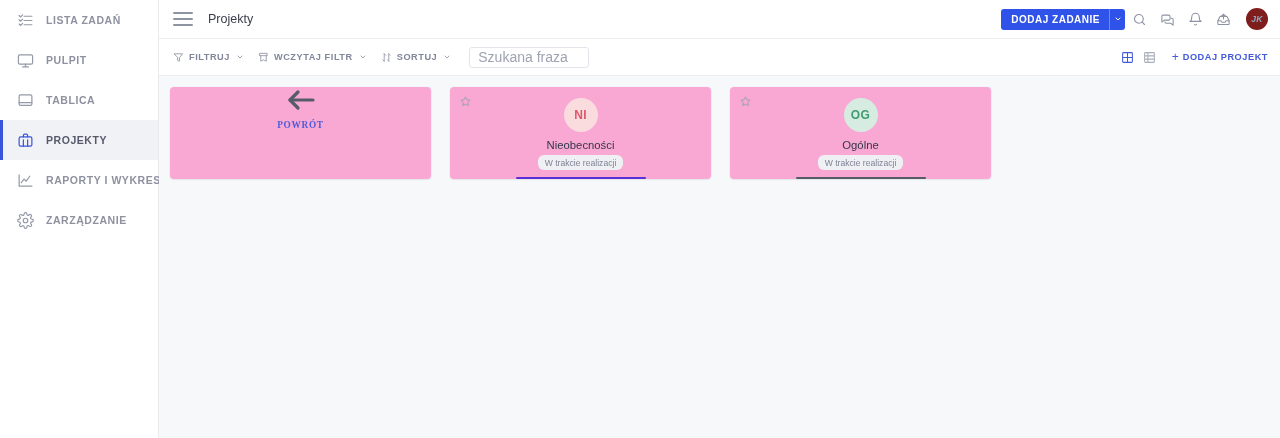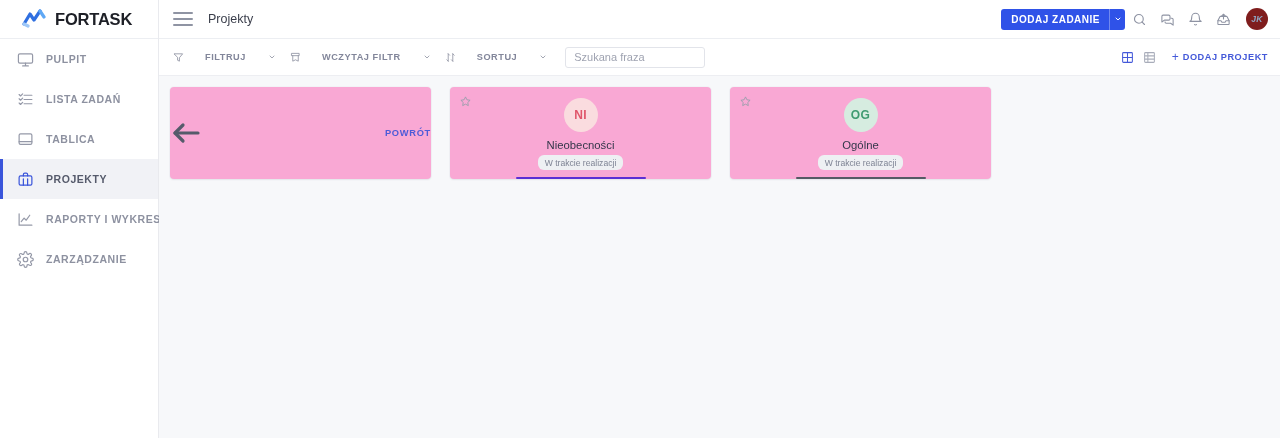--- a/index.html
+++ b/index.html
@@ -131,38 +131,38 @@
 
   
   .filterbar {
     height: 37px;
     background: #ffffff;
     display: flex; align-items: center;
     padding: 0 12px 0 14px;
     border-bottom: 1px solid #edeef2;
   }
   .filter-btn {
-    display: flex; align-items: center; gap: 21px;
+    display: flex; align-items: center; gap: 5px;
     margin-right: 14px; cursor: pointer;
     color: #8d91a0;
   }
   .filter-btn svg.f-ico { width: 11px; height: 11px; display: block; }
   .filter-btn .f-label {
     font-size: 9.2px; font-weight: 700; letter-spacing: .55px;
     text-transform: uppercase; color: #82869a; white-space: nowrap;
   }
   .filter-btn .f-caret { width: 8px; height: 8px; display: block; margin-left: 1px; }
 
   .search-wrap { margin-left: 4px; }
   .search-input {
-    width: 140px; height: 21px;
+    width: 120px; height: 21px;
     border: 1px solid #e2e4ea; border-radius: 3px;
     background: #fff;
     font-family: "Liberation Sans", sans-serif;
-    font-size: 11px; color: #4b4f5d;
+    font-size: 14px; color: #4b4f5d;
     padding: 0 8px;
     outline: none;
   }
   .search-input::placeholder { color: #9fa3b1; }
 
   .filterbar-right { margin-left: auto; display: flex; align-items: center; gap: 4px; }
   .view-toggle { width: 18px; height: 18px; display: flex; align-items: center; justify-content: center; cursor: pointer; }
   .view-toggle svg { width: 13px; height: 13px; display: block; }
   .view-toggle.active { color: #4459d9; }
   .view-toggle.inactive { color: #a9adba; }
@@ -184,23 +184,24 @@
     width: 261px; height: 92px;
     background: #f9a8d4;
     border-radius: 4px;
     box-shadow: 0 1px 2px rgba(40,45,70,.07), 0 0 0 1px rgba(40,45,70,.025);
     position: relative;
     overflow: hidden;
     cursor: pointer;
   }
 
   .card-back {
-    display: flex; flex-direction: row;
-    align-items: center; justify-content: space-between;
+    display: flex; flex-direction: column;
+    align-items: center; justify-content: flex-start;
     gap: 7px;
+    font-family: Liberation Serif, serif;
   }
   .card-back .back-arrow { width: 32px; height: 26px; color: #565b6b; display: block; }
   .back-label {
     font-size: 9.3px; font-weight: 700; letter-spacing: .7px;
     text-transform: uppercase; color: #4e5bd8;
   }
 
   .card-project { display: flex; flex-direction: column; align-items: center; padding-top: 11px; }
   .star-btn {
     position: absolute; top: 8px; left: 9px;
@@ -231,51 +232,41 @@
     width: 130px; height: 2.4px; border-radius: 2px;
   }
 </style>
 </head>
 <body>
 
 <div class="app">
 
   <aside class="sidebar">
 
-    <div class="brand">
-      <span>
-        <svg class="brand-logo" viewBox="0 0 26 20" fill="none" xmlns="http://www.w3.org/2000/svg">
-          <path d="M2 15 L8 5 L12 11 L18 2" stroke="#2f6fe0" stroke-width="3.2" stroke-linecap="round" stroke-linejoin="round"></path>
-          <path d="M18 2 L22 8" stroke="#5fa8f5" stroke-width="3.2" stroke-linecap="round" stroke-linejoin="round"></path>
-          <path d="M2 15 L6 17" stroke="#9fc8f7" stroke-width="3.2" stroke-linecap="round" stroke-linejoin="round"></path>
-        </svg>
-      </span>
-      <span class="brand-text">FORTASK</span>
-    </div>
 
     <nav class="nav">
+
+      <div class="nav-item">
+        <span class="nav-icon">
+          <svg viewBox="0 0 24 24" fill="none" stroke="currentColor" stroke-width="1.7" stroke-linecap="round" stroke-linejoin="round">
+            <path d="M10 6h11M10 12h11M10 18h11"></path>
+              <path d="M3 5l2 2 3-3M3 11l2 2 3-3M3 17l2 2 3-3"></path>
+          </svg>
+        </span>
+        <span class="nav-label">LISTA ZADAŃ</span>
+      </div>
 
       <div class="nav-item">
         <span class="nav-icon">
           <svg viewBox="0 0 24 24" fill="none" stroke="currentColor" stroke-width="1.7" stroke-linecap="round" stroke-linejoin="round">
             <rect x="2" y="4" width="20" height="13" rx="2"></rect>
               <path d="M8 21h8M12 17v4"></path>
           </svg>
         </span>
         <span class="nav-label">PULPIT</span>
-      </div>
-
-      <div class="nav-item">
-        <span class="nav-icon">
-          <svg viewBox="0 0 24 24" fill="none" stroke="currentColor" stroke-width="1.7" stroke-linecap="round" stroke-linejoin="round">
-            <path d="M10 6h11M10 12h11M10 18h11"></path>
-              <path d="M3 5l2 2 3-3M3 11l2 2 3-3M3 17l2 2 3-3"></path>
-          </svg>
-        </span>
-        <span class="nav-label">LISTA ZADAŃ</span>
       </div>
 
 
       <div class="nav-item">
         <span class="nav-icon">
           <svg viewBox="0 0 24 24" fill="none" stroke="currentColor" stroke-width="1.7" stroke-linecap="round" stroke-linejoin="round">
             <rect x="3" y="4" width="18" height="15" rx="2"></rect>
               <path d="M3 15h18"></path>
           </svg>
         </span>

